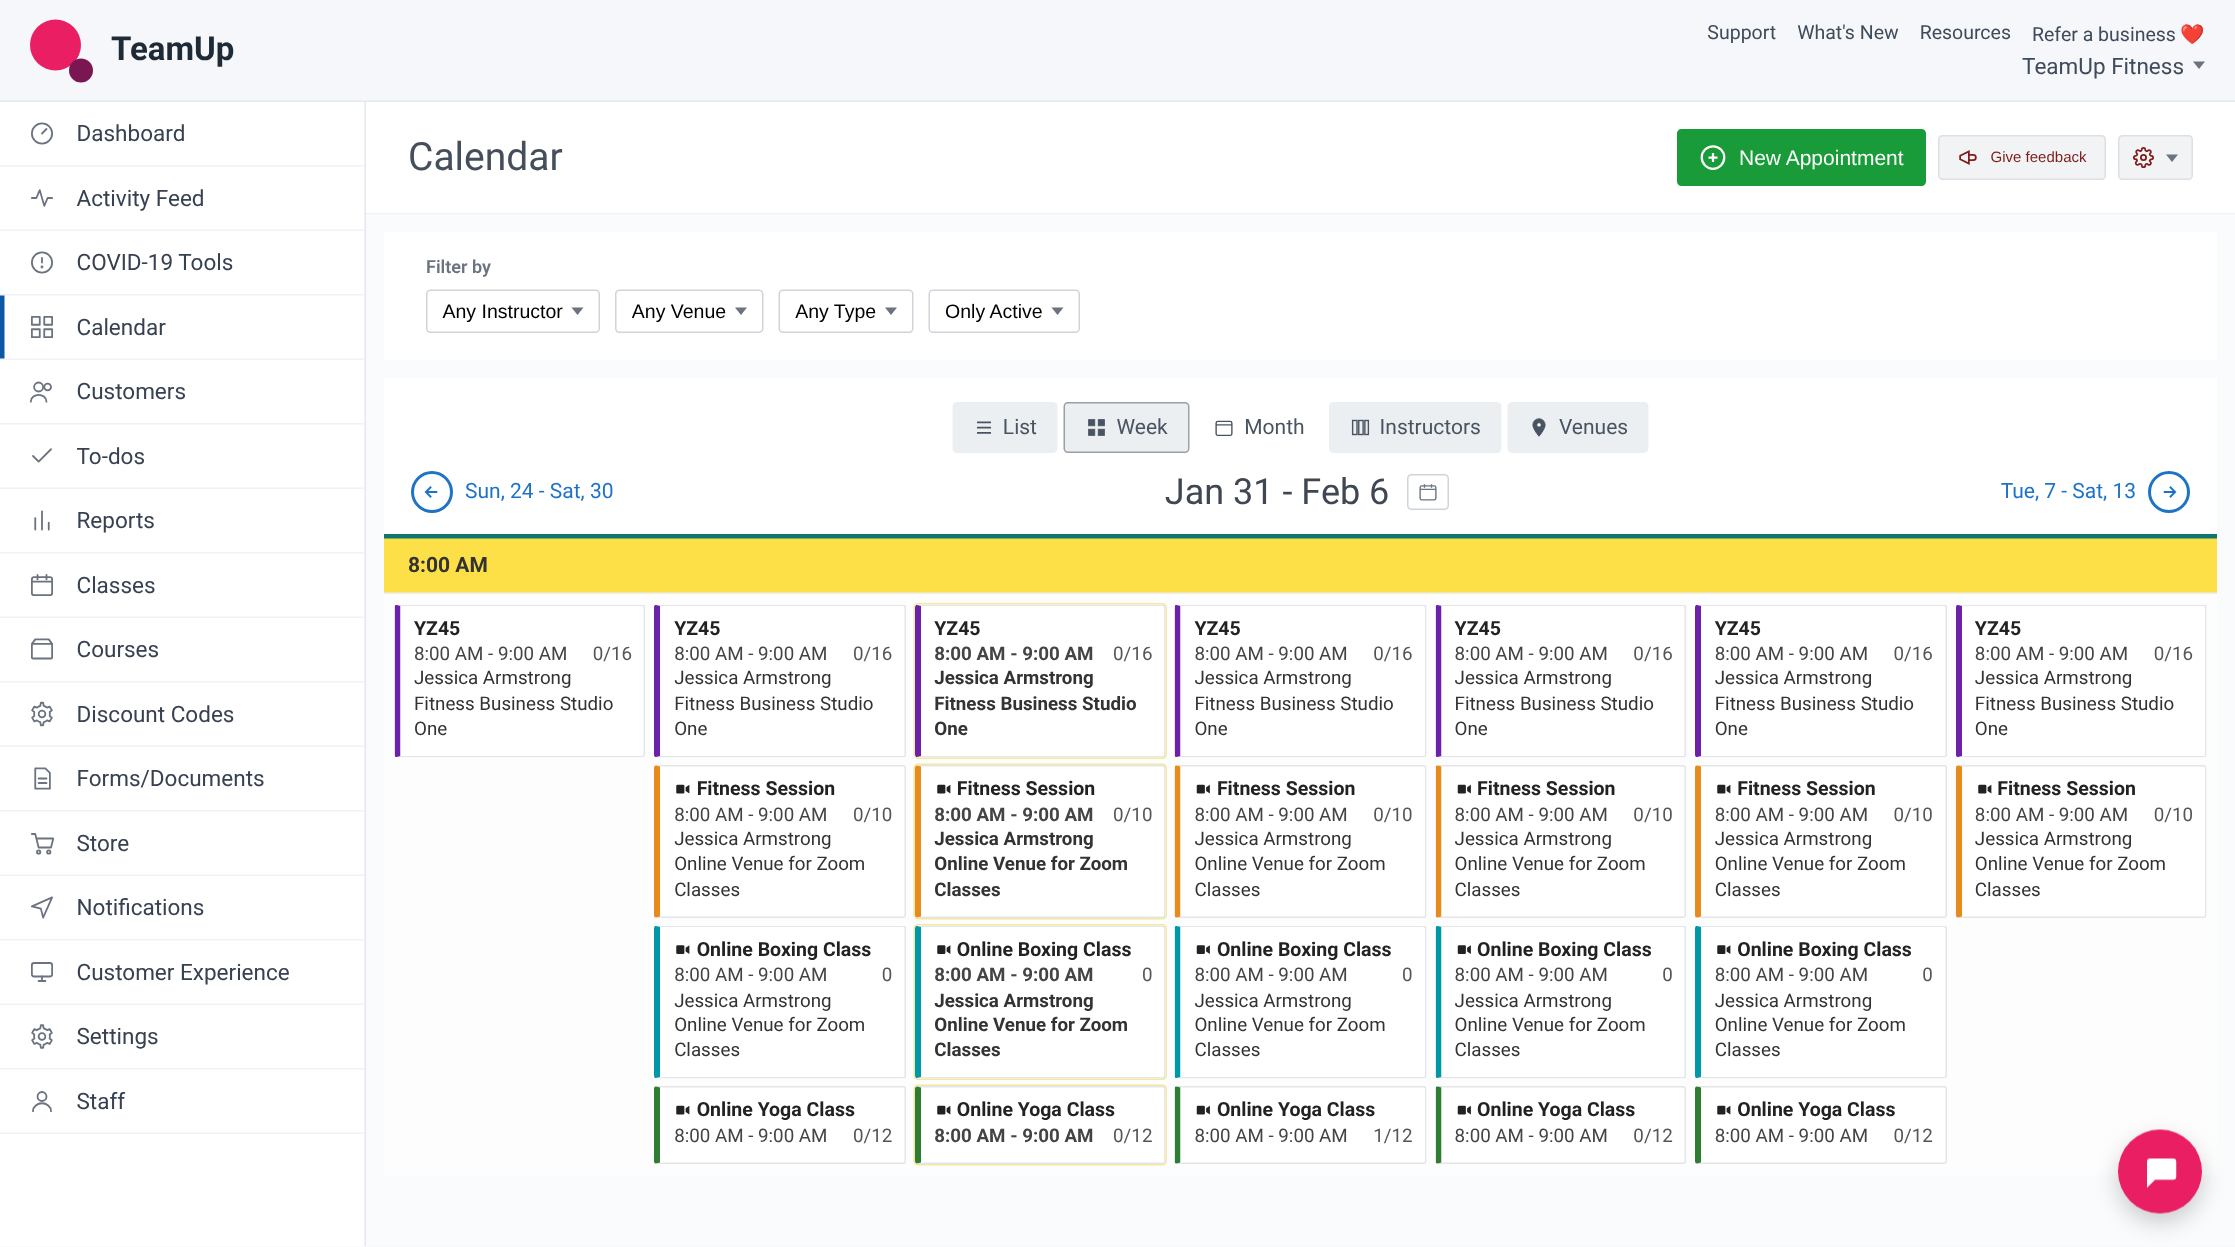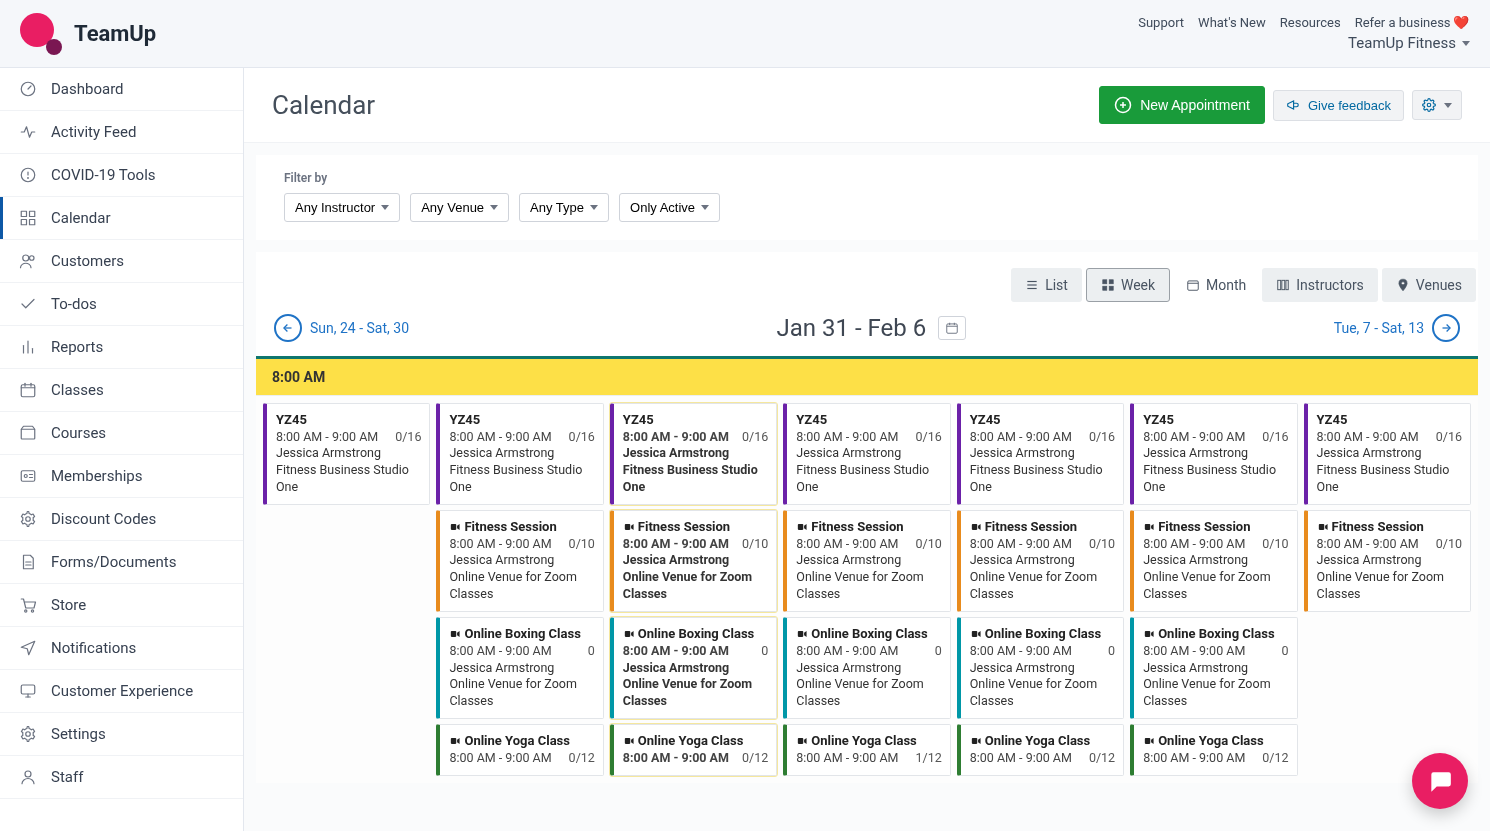--- a/index.html
+++ b/index.html
@@ -25,36 +25,36 @@
     .nav-item.active { font-weight:400; }
     .nav-item.active::before { content:""; position:absolute; left:0; top:0; bottom:0; width:3px; background:#0d58a6; }
     .nav-icon { width:20px; height:20px; display:flex; align-items:center; justify-content:center; color:#6b7280; stroke:#6b7280; }
     .nav-icon svg { width:18px; height:18px; fill:none; stroke:currentColor; stroke-width:1.6; stroke-linecap:round; stroke-linejoin:round;}
 
     
     .main { flex:1; overflow:auto; background:#fafbfc; }
     .page-header { display:flex; align-items:center; padding:18px 28px; background:#fff; border-bottom:1px solid #f0f2f5;}
     .page-title { font-size:26px; font-weight:400; color:#454f5b;}
     .header-actions { margin-left:auto; display:flex; gap:8px; align-items:center;}
-    .btn { display:inline-flex; align-items:center; gap:8px; border:1px solid #dcdfe4; background:#f2f3f5; padding:7px 12px; border-radius:3px; font-size:13px; color:#0369a1; cursor:pointer;}
+    .btn { display:inline-flex; align-items:center; gap:8px; border:1px solid #dcdfe4; background:#f2f3f5; padding:7px 12px; border-radius:3px; font-size:10px; color:#7f1d1d; cursor:pointer;}
     .btn.primary { background:#199b3a; border-color:#199b3a; color:#fff; font-size:14px; padding:9px 14px;}
     .btn.iconbtn { padding:7px 9px;}
     .btn svg { width:14px; height:14px; stroke:currentColor; fill:none; stroke-width:2;}
     .btn.primary svg { stroke:#fff; width:18px; height:18px;}
 
     
     .filter-bar { padding:16px 28px 18px 28px; background:#fff; margin:12px 12px 0 12px;}
     .filter-label { font-size:12px; color:#6b7280; font-weight:600; margin-bottom:8px;}
     .filters { display:flex; gap:10px; }
     .dropdown-btn { display:inline-flex; align-items:center; gap:6px; border:1px solid #cfd3da; background:#fff; padding:6px 10px; border-radius:3px; font-size:13px; color:#000000; cursor:pointer;}
     .caret { border-left:4px solid transparent; border-right:4px solid transparent; border-top:5px solid #6b7280; }
 
     
     .cal-wrap { background:#fff; margin:12px 12px 12px 12px; }
-    .view-tabs { display:flex; justify-content:flex-end; padding:16px 0 4px 0; background:#fff;}
+    .view-tabs { display:flex; justify-content:center; padding:16px 0 4px 0; background:#fff;}
     .view-tab { display:inline-flex; align-items:center; gap:6px; padding:8px 14px; font-size:14px; color:#495462; cursor:pointer; border-radius:3px;}
     .view-tab.bg { background:#eceff1; margin:0 2px; }
     .view-tab.active { border:1px solid #9aa0a6; background:#eceff1; }
     .view-tab svg { width:14px; height:14px; stroke:currentColor; fill:currentColor;}
 
     .date-nav { display:flex; align-items:center; justify-content:space-between; padding:8px 18px 14px 18px; }
     .date-arrow { display:flex; align-items:center; gap:8px; color:#1f73c6; font-size:14px; cursor:pointer;}
     .nav-circle { width:28px; height:28px; border:2px solid #1f73c6; border-radius:50%; display:flex; align-items:center; justify-content:center;}
     .nav-circle svg { width:14px; height:14px; stroke:#1f73c6; fill:none; stroke-width:2.2;}
     .date-center { display:flex; align-items:center; gap:12px; font-size:24px; color:#3f4753;}
@@ -196,31 +196,20 @@
         <span>Classes</span>
       </div>
       <div class="nav-item">
         <span class="nav-icon">
           <svg viewBox="0 0 24 24">
             <rect x="3" y="7" width="18" height="13" rx="1"></rect>
             <path d="M3 7l3-4h12l3 4"></path>
           </svg>
         </span>
         <span>Courses</span>
-      </div>
-      <div class="nav-item">
-        <span class="nav-icon">
-          <svg viewBox="0 0 24 24">
-            <rect x="3" y="5" width="18" height="14" rx="2"></rect>
-            <circle cx="9" cy="12" r="2"></circle>
-            <line x1="14" y1="10" x2="18" y2="10"></line>
-            <line x1="14" y1="14" x2="18" y2="14"></line>
-          </svg>
-        </span>
-        <span>Memberships</span>
       </div>
       <div class="nav-item">
         <span class="nav-icon">
           <svg viewBox="0 0 24 24">
             <circle cx="12" cy="12" r="3"></circle>
             <path d="M19 12a7 7 0 0 0-.2-1.7l2-1.5-2-3.4-2.3 1a7 7 0 0 0-3-1.7L13 2h-2l-.5 2.7a7 7 0 0 0-3 1.7l-2.3-1-2 3.4 2 1.5A7 7 0 0 0 5 12c0 .6.1 1.1.2 1.7l-2 1.5 2 3.4 2.3-1a7 7 0 0 0 3 1.7L11 22h2l.5-2.7a7 7 0 0 0 3-1.7l2.3 1 2-3.4-2-1.5c.1-.6.2-1.1.2-1.7z"></path>
           </svg>
         </span>
         <span>Discount Codes</span>
       </div>

